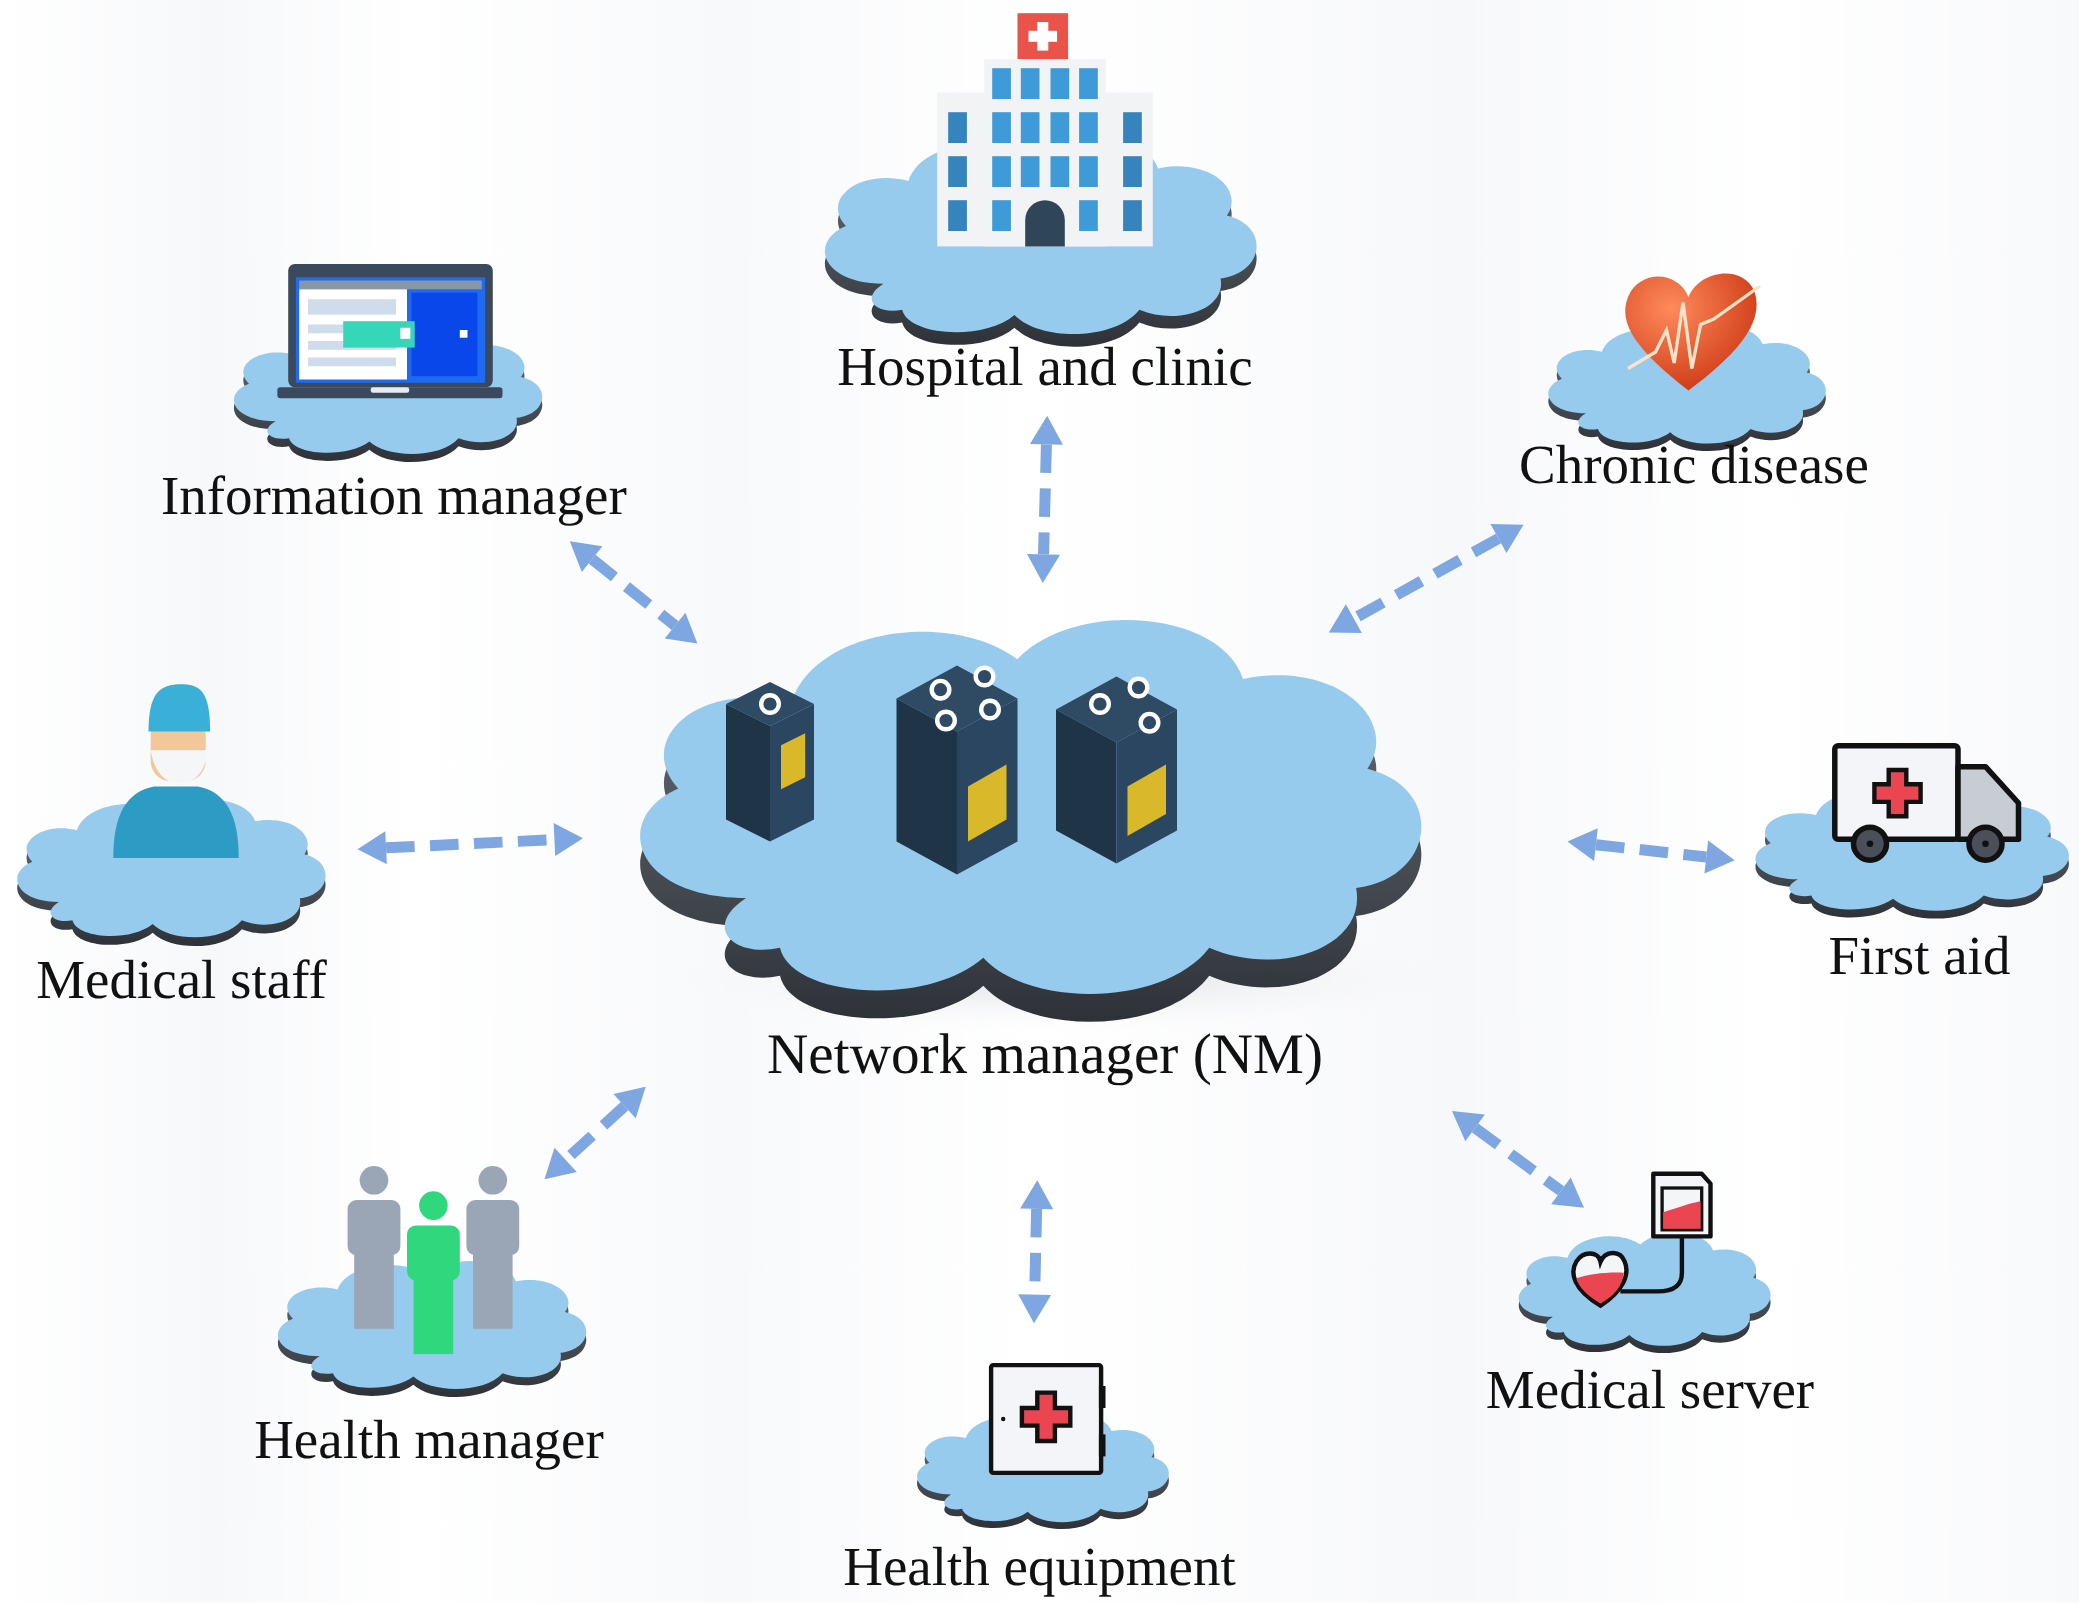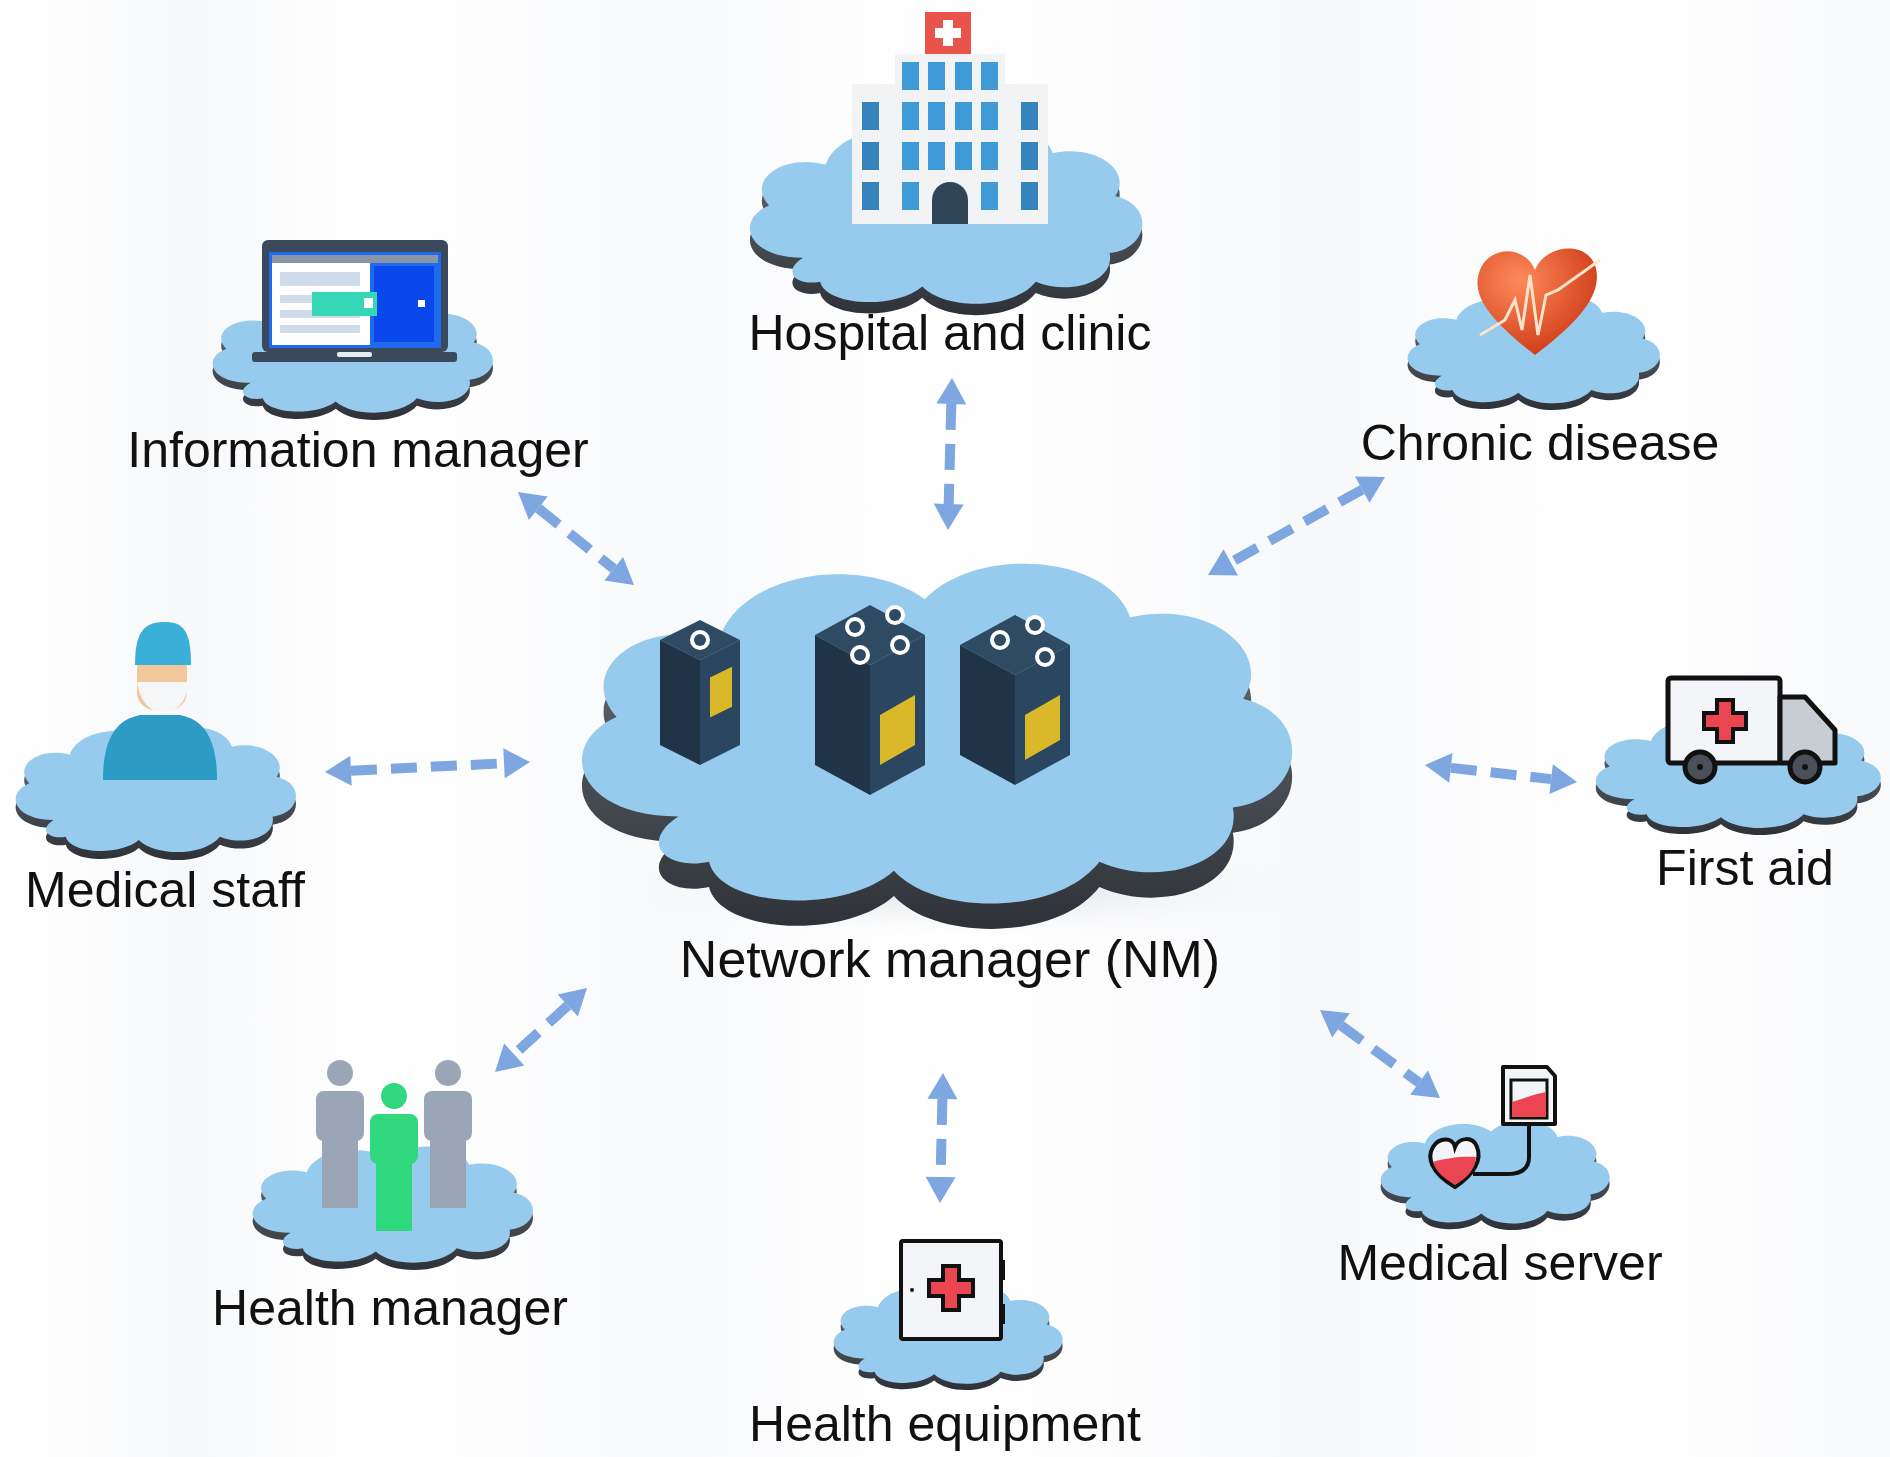--- a/index.html
+++ b/index.html
@@ -1,21 +1,21 @@
 <!DOCTYPE html>
 <html><head>
 <meta charset="utf-8">
 <style>
   html, body { margin:0; padding:0; background:#ffffff; }
   body { width:1890px; height:1457px; position:relative; overflow:hidden; font-family:"Liberation Serif", serif; color:#000; }
   .bgfade { position:absolute; left:0; top:0; width:1890px; height:1457px;
     background: linear-gradient(90deg, #ffffff 0%, #f7f8fa 10%, #ffffff 20%, #f8f9fb 35%, #ffffff 50%, #f7f8fa 70%, #ffffff 85%, #f8f9fb 100%); }
   .node { position:absolute; }
   .node svg { position:absolute; left:0; top:0; overflow:visible; }
-  .label { position:absolute; font-family:Liberation Sans, sans-serif; font-size:50px; white-space:nowrap; text-align:center; line-height:1.12; color:#111; }
+  .label { position:absolute; font-family:Liberation Serif, serif; font-size:50px; white-space:nowrap; text-align:center; line-height:1.12; color:#111; }
   .label.big { font-size:52px; }
   #arrows { position:absolute; left:0; top:0; width:1890px; height:1457px; }
 </style>
 </head>
 <body>
 
 <div class="bgfade"></div>
 
 <svg width="0" height="0" style="position:absolute">
   <defs>
@@ -193,21 +193,21 @@
 <svg class="node" style="left:1470px;top:240px;" width="135" height="120" viewBox="0 0 135 120">
   <defs>
     <radialGradient id="heartG" cx="0.35" cy="0.3" r="0.8">
       <stop offset="0" stop-color="#ff8a5c"></stop>
         <stop offset="1" stop-color="#c9340f"></stop>
     </radialGradient>
   </defs>
   <path d="M65,115 C20,80 0,55 10,30 C20,5 55,5 65,30 C75,5 115,0 125,25 C135,55 105,85 65,115 Z" fill="url(#heartG)"></path>
   <polyline points="10,95 35,80 45,60 52,90 60,35 68,95 76,55 88,50 130,20" fill="none" stroke="#ffe3c9" stroke-width="3"></polyline>
 </svg>
-<div class="label" style="left:1340px;top:415px;width:400px;">
+<div class="label" style="left:1340px;top:394px;width:400px;">
   <div>Chronic disease</div>
 </div>
 
 <div class="node" style="left:5px;top:720px;width:300px;height:140px;">
   <svg width="300" height="140" viewBox="0 0 370 210" preserveAspectRatio="none">
     <use href="#cloudPath" transform="translate(0,12)" fill="url(#edgeGrad)"></use>
     <use href="#cloudPath" fill="#96cbee"></use>
   </svg>
 </div>
 <svg class="node" style="left:95px;top:620px;" width="130" height="160" viewBox="0 0 130 160">

